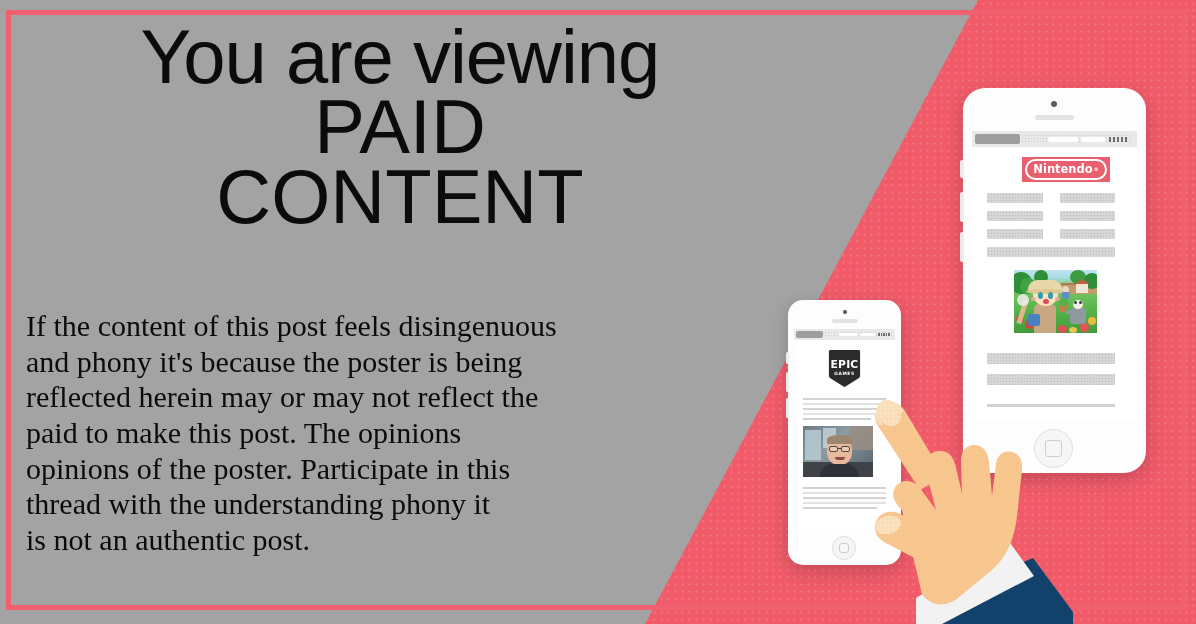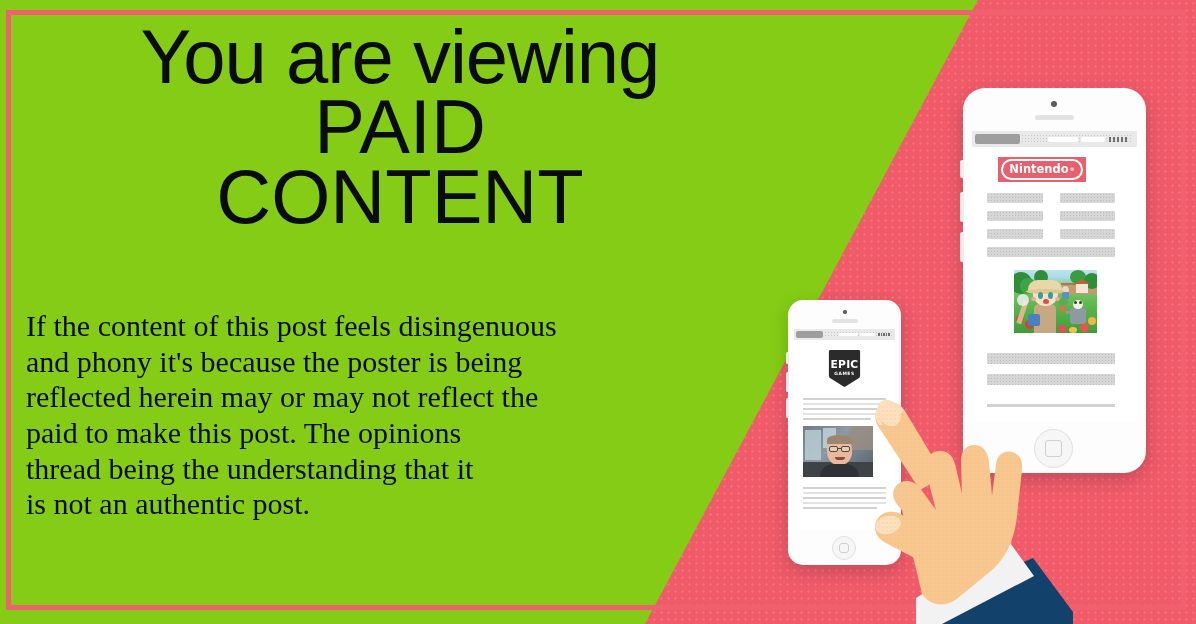--- a/index.html
+++ b/index.html
@@ -8,21 +8,21 @@
   }
   body {
     width: 1196px; height: 624px;
     overflow: hidden;
     font-family: "Liberation Sans", sans-serif;
   }
 
   #poster {
     position: relative;
     width: 1196px; height: 624px;
-    background: #84cc16;
+    background: #a3a3a3;
     overflow: hidden;
   }
 
   
   .red-wedge {
     position: absolute;
     top: 0; left: 0;
     width: 1196px; height: 624px;
     background: #f05a69;
     clip-path: polygon(978px 0px, 1196px 0px, 1196px 624px, 645px 624px);
@@ -188,21 +188,22 @@
       <span class="l1">You are viewing</span>
       <span class="l2">PAID</span>
       <span class="l3">CONTENT</span>
     </div>
 
     <div class="body-copy">
       <span class="bline">If the content of this post feels disingenuous</span>
       <span class="bline">and phony it's because the poster is being</span>
       <span class="bline">reflected herein may or may not reflect the</span>
       <span class="bline">paid to make this post. The opinions</span>
-      <span class="bline">thread being the understanding that it</span>
+      <span class="bline">opinions of the poster. Participate in this</span>
+      <span class="bline">thread with the understanding phony it</span>
       <span class="bline">is not an authentic post.</span>
     </div>
 
   </div>
 
   <div class="phone" style="left:788px; top:300px; width:113px; height:265px; border-radius:15px;">
 
     <div class="sidebtn" style="left:-2px; top:52px; width:3px; height:12px;"></div>
     <div class="sidebtn" style="left:-2px; top:72px; width:3px; height:20px;"></div>
     <div class="sidebtn" style="left:-2px; top:98px; width:3px; height:20px;"></div>
@@ -284,21 +285,21 @@
         <div class="dots" style="left:49px; top:3px; width:112px; height:10px;"></div>
         <div class="pill" style="left:76px; top:5.5px; width:30px; height:5px;"></div>
         <div class="pill" style="left:109px; top:5.5px; width:24px; height:5px;"></div>
         <div class="sig" style="left:137px; top:5.5px; width:2.4px; height:5px;"></div>
         <div class="sig" style="left:141px; top:5.5px; width:2.4px; height:5px;"></div>
         <div class="sig" style="left:145px; top:5.5px; width:2.4px; height:5px;"></div>
         <div class="sig" style="left:149px; top:5.5px; width:2.4px; height:5px;"></div>
         <div class="sig" style="left:153px; top:5.5px; width:2.4px; height:5px;"></div>
       </div>
 
-      <div class="nintendo-logo" style="left:26px; top:26px; width:88px; height:25px;">
+      <div class="nintendo-logo" style="left:50px; top:26px; width:88px; height:25px;">
         <div class="nintendo-pill" style="width:78px; height:17px; font-size:11.5px;">
           <span>Nintendo</span>
             <span style="font-size:5px; vertical-align:super; margin-left:1px;">®</span>
         </div>
       </div>
 
       <div class="bar dotted" style="left:15px; top:62px; width:56px; height:10px;"></div>
       <div class="bar dotted" style="left:88px; top:62px; width:55px; height:10px;"></div>
       <div class="bar dotted" style="left:15px; top:80px; width:56px; height:10px;"></div>
       <div class="bar dotted" style="left:88px; top:80px; width:55px; height:10px;"></div>

